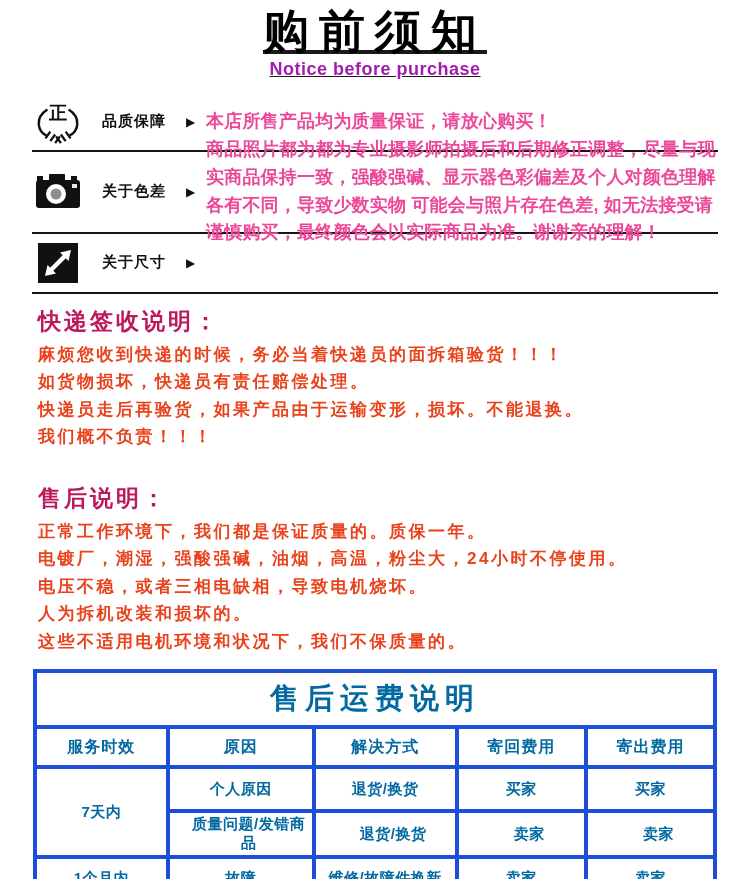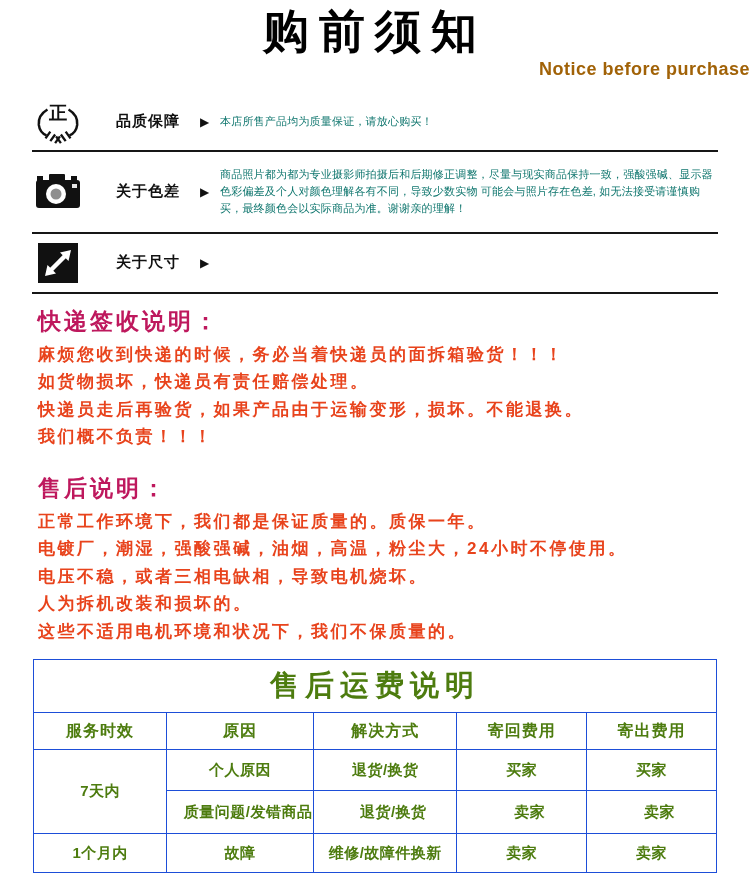--- a/index.html
+++ b/index.html
@@ -2,42 +2,42 @@
 <html><head>
 <meta charset="utf-8">
 <style>
   html,body{margin:0;padding:0;}
   body{
     width:750px;height:879px;background:#ffffff;
     font-family:"Liberation Sans","DejaVu Sans",sans-serif;
     color:#1a1a1a;overflow:hidden;position:relative;
   }
   
-  .hdr{text-align:center;padding-top:6px;}
+  .hdr{text-align:center;padding-top:6px;text-decoration:underline;}
   .hdr-title{font-size:46px;font-weight:700;letter-spacing:10px;line-height:1.1;color:#000;}
-  .hdr-sub{font-size:18px;font-weight:700;letter-spacing:0.5px;color:#a16207;margin-top:2px;text-align:right;}
+  .hdr-sub{font-size:18px;font-weight:700;letter-spacing:0.5px;color:#a21caf;margin-top:2px;}
   
   .notices{margin:14px 32px 0 32px;}
   .notice-row{display:flex;align-items:center;border-bottom:2px solid #161616;}
   .notice-row.r1{height:56px;}
   .notice-row.r2{height:80px;}
   .notice-row.r3{height:58px;}
   .n-icon{width:52px;flex:0 0 52px;display:flex;justify-content:center;align-items:center;}
-  .n-label{flex:0 0 84px;margin-left:32px;font-size:15px;font-weight:700;color:#111;letter-spacing:1px;}
+  .n-label{flex:0 0 84px;margin-left:18px;font-size:15px;font-weight:700;color:#111;letter-spacing:1px;}
   .n-arrow{flex:0 0 20px;font-size:12px;color:#111;line-height:1;}
-  .n-text{flex:1;font-size:11px;font-weight:400;line-height:1.55;color:#0f766e;letter-spacing:0.2px;padding-right:2px;}
+  .n-text{flex:1;font-size:18px;font-weight:700;line-height:1.55;color:#ec4899;letter-spacing:0.2px;padding-right:2px;}
   
   .sect{margin:12px 0 0 38px;}
   .sect-head{font-size:23px;font-weight:700;letter-spacing:3px;margin-bottom:4px;}
   .sect-line{font-size:17px;font-weight:700;letter-spacing:2.5px;line-height:1.62;}
   
   .ship-table{border-collapse:collapse;margin:14px 0 0 33px;width:684px;table-layout:fixed;}
   .ship-table th,.ship-table td{
-    border:1px solid #1d4ed8;text-align:center;vertical-align:middle;
-    font-weight:600;color:#4d7c0f;padding:0;
+    border:4px solid #1d4ed8;text-align:center;vertical-align:middle;
+    font-weight:600;color:#0369a1;padding:0;
   }
   .tbl-title{height:52px;font-size:29px;font-weight:700;letter-spacing:6px;}
   .tbl-head th{height:36px;font-size:16px;letter-spacing:1px;}
   .tbl-body td{font-size:15px;letter-spacing:0.5px;}
   tr.body-r1 td{height:40px;margin-left:44px;}
   tr.body-r2 td{height:42px;padding-left:16px;}
   tr.body-r3 td{height:38px;}
   .col-service{width:19.5%;}.col-reason{width:21.5%;}.col-solution{width:21%;}
   .col-return{width:19%;}.col-send{width:19%;}
   .red{color:#e8431c;}
@@ -102,21 +102,21 @@
 </div>
 
 <div class="sect">
   <div class="sect-head head-green">快递签收说明：</div>
   <div class="sect-line red">麻烦您收到快递的时候，务必当着快递员的面拆箱验货！！！</div>
   <div class="sect-line red">如货物损坏，快递员有责任赔偿处理。</div>
   <div class="sect-line red">快递员走后再验货，如果产品由于运输变形，损坏。不能退换。</div>
   <div class="sect-line red">我们概不负责！！！</div>
 </div>
 
-<div class="sect" style="margin-top:22px;">
+<div class="sect" style="margin-top:32px;">
   <div class="sect-head head-green">售后说明：</div>
   <div class="sect-line red">正常工作环境下，我们都是保证质量的。质保一年。</div>
   <div class="sect-line red">电镀厂，潮湿，强酸强碱，油烟，高温，粉尘大，24小时不停使用。</div>
   <div class="sect-line red">电压不稳，或者三相电缺相，导致电机烧坏。</div>
   <div class="sect-line red">人为拆机改装和损坏的。</div>
   <div class="sect-line red">这些不适用电机环境和状况下，我们不保质量的。</div>
 </div>
 
 <table class="ship-table">
   <colgroup>

